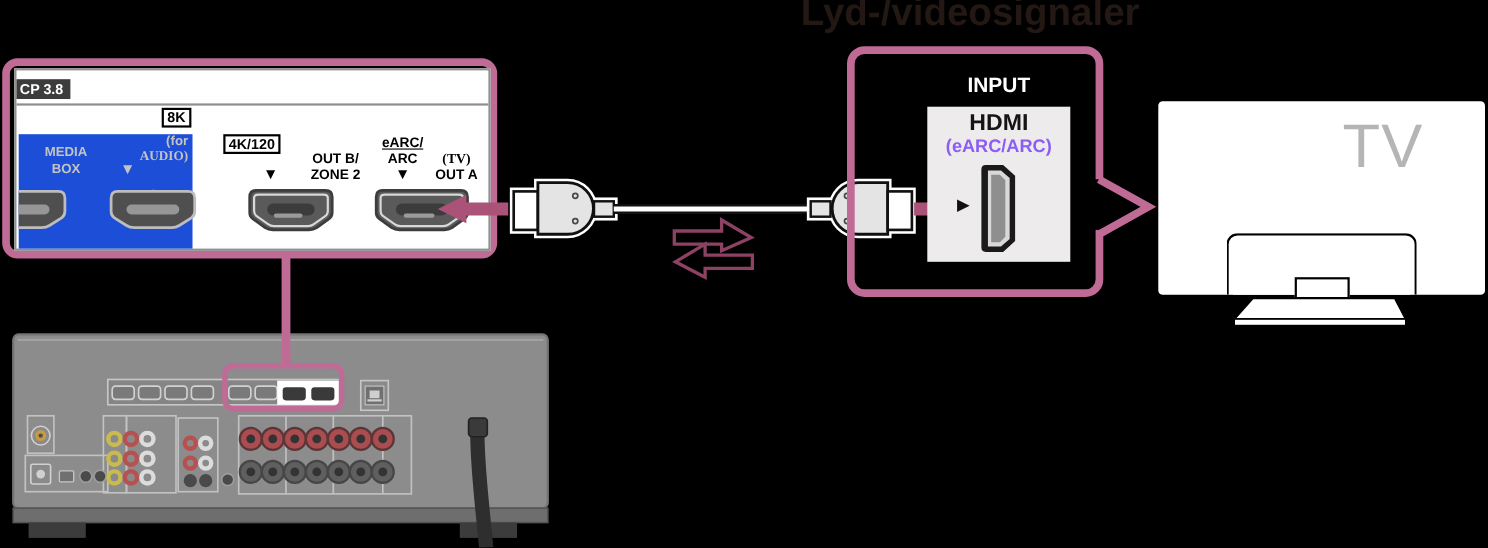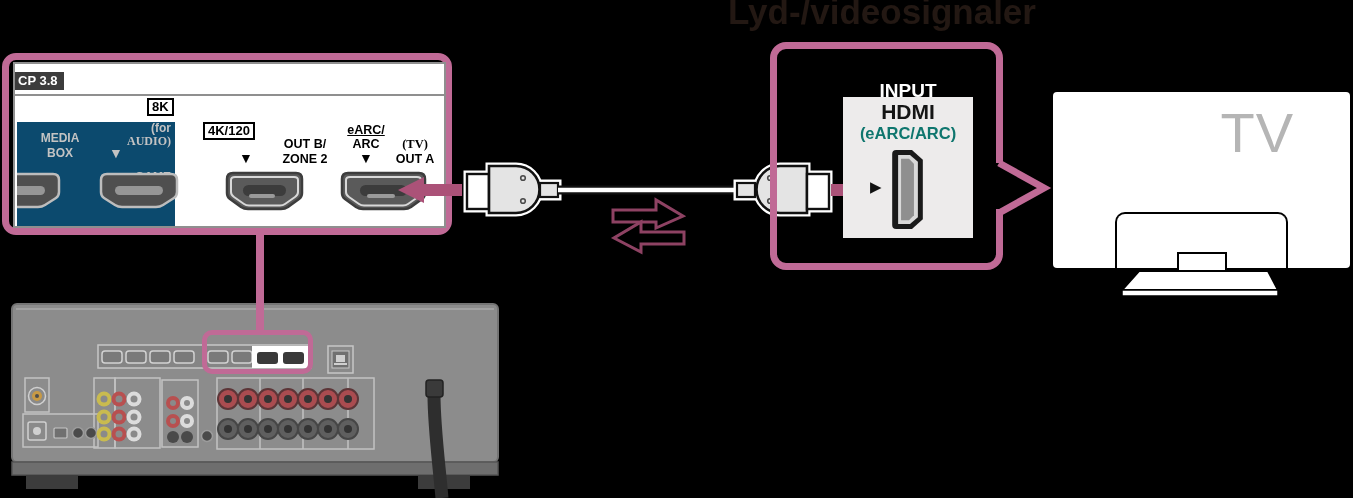--- a/index.html
+++ b/index.html
@@ -15,38 +15,38 @@
   #detail-frame{left:2px;top:53px;width:450px;height:182px;border:7px solid #c06a96;
                 border-radius:14px;box-sizing:border-box;}
   #detail-panel{left:13px;top:62px;width:433px;height:166px;background:#fff;
                 border:2px solid #8f8f8f;box-sizing:border-box;}
   #cp-badge{left:0;top:8px;background:#3c3c3c;color:#fff;font-size:13px;line-height:16px;
             padding:1px 6px 1px 3px;}
   #panel-divider{left:0;top:30px;width:100%;height:2px;background:#8f8f8f;}
   .res-badge{top:34px;border:2.5px solid #000;background:#fff;color:#000;
              font-size:13px;line-height:14px;padding:0 3px;}
   #badge-8k{left:132px;} #badge-4k{left:188px;margin-top:24px;}
-  #gray-area{left:2px;top:58px;width:158px;height:104px;background:#0c4a6e;}
+  #gray-area{left:2px;top:58px;width:158px;height:104px;background:#1d4ed8;}
   .gtxt{color:#c3c3c3;font-size:12px;line-height:13px;font-weight:700;text-align:center;}
   .btxt{color:#000;font-size:12.5px;line-height:14px;font-weight:700;text-align:center;}
   .tri{font-size:14px;line-height:14px;text-align:center;}
 
   
   #pink-line{left:256px;top:231px;width:8px;height:103px;background:#c06a96;}
   #highlight-box{left:202px;top:330px;width:111px;height:44px;border:5px solid #c06a96;
                  border-radius:10px;box-sizing:border-box;}
 
   
   #input-frame{left:770px;top:42px;width:233px;height:228px;border:7px solid #c06a96;
                border-radius:16px;box-sizing:border-box;}
   #border-eraser{left:993px;top:163px;width:12px;height:46px;background:#000;}
-  #input-title{left:843px;top:68px;width:130px;text-align:center;color:#fff;font-size:19px;margin-top:12px;}
+  #input-title{left:843px;top:68px;width:130px;text-align:center;color:#fff;font-size:19px;}
   #input-box{left:843px;top:97px;width:130px;height:141px;background:#edebeb;}
   #hdmi-lbl{left:0;top:3px;width:130px;text-align:center;font-size:21px;color:#151515;}
-  #earcarc-lbl{left:0;top:27px;width:130px;text-align:center;font-size:16.5px;color:#0f766e;}
+  #earcarc-lbl{left:0;top:27px;width:130px;text-align:center;font-size:16.5px;color:#8b5cf6;}
   #input-arrowhead{left:870px;top:179px;font-size:15px;line-height:16px;color:#111;}
 
   
   #tv-body{left:1053px;top:92px;width:297px;height:176px;background:#fff;border-radius:4px;}
   #tv-label{right:56px;top:10px;font-size:56px;line-height:62px;font-weight:400;
             color:#b5b5b5;letter-spacing:1px;}
   #tv-bump{left:1115px;top:212px;width:173px;height:56px;background:#fff;
            border:2px solid #000;border-bottom:none;border-radius:10px 10px 0 0;
            box-sizing:border-box;}
   #tv-neck{left:1177px;top:252px;width:50px;height:31px;background:#fff;

